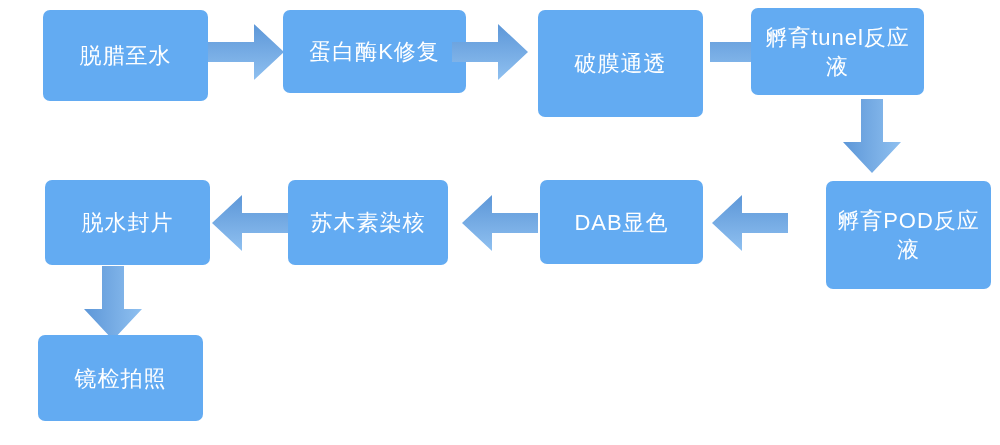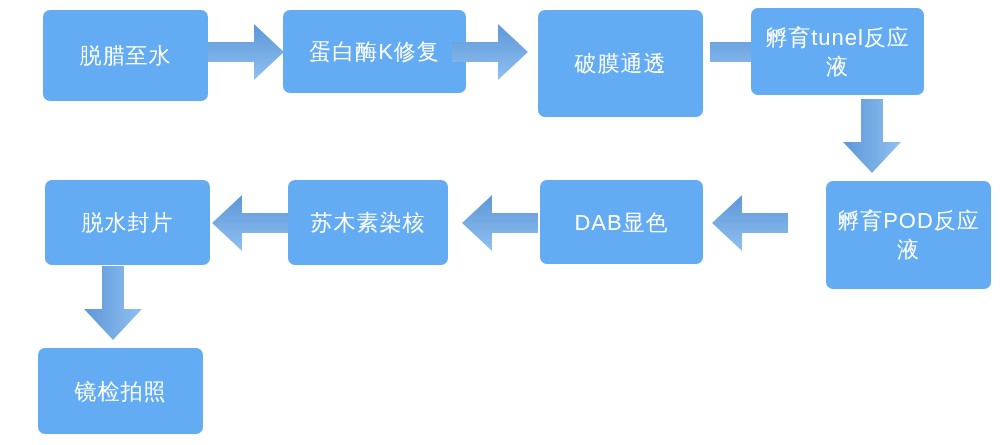--- a/index.html
+++ b/index.html
@@ -79,15 +79,15 @@
   <div class="arrow arrow-left" style="left:462px;top:195px;"></div>
 
   <div class="step-box" style="left:288px;top:180px;width:160px;height:85px;">苏木素染核</div>
 
   <div class="arrow arrow-left" style="left:212px;top:195px;"></div>
 
   <div class="step-box" style="left:45px;top:180px;width:165px;height:85px;text-align:right;">脱水封片</div>
 
   <div class="arrow arrow-down" style="left:84px;top:266px;"></div>
 
-  <div class="step-box" style="left:38px;top:348px;width:165px;height:86px;">镜检拍照</div>
+  <div class="step-box" style="left:38px;top:335px;width:165px;height:86px;">镜检拍照</div>
 
 </div>
 
 </body></html>

